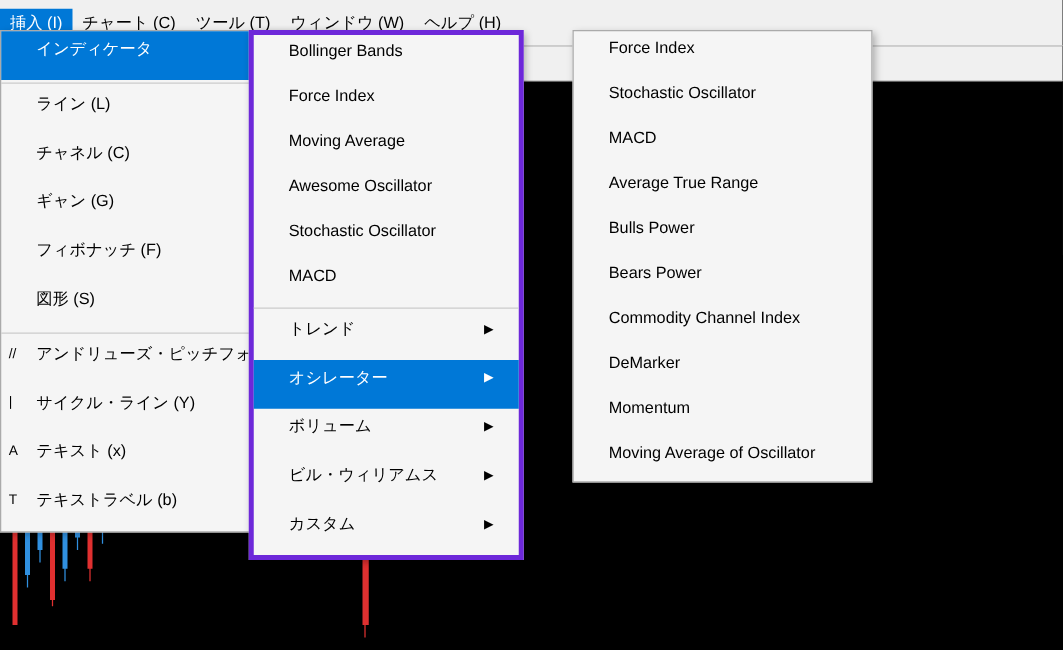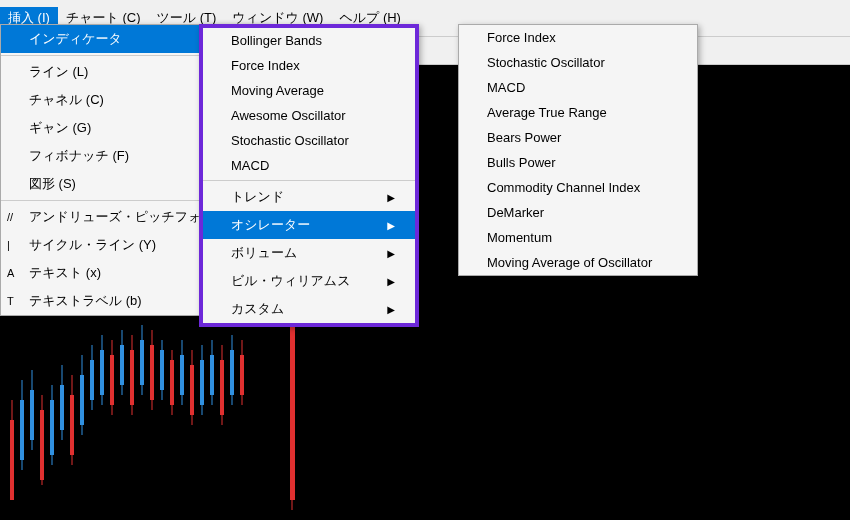--- a/index.html
+++ b/index.html
@@ -84,21 +84,21 @@
       position: absolute;
       top: 24px;
       left: 0px;
       background: #f5f5f5;
       border: 1px solid #aaa;
       box-shadow: 2px 2px 6px rgba(0,0,0,0.3);
       min-width: 200px;
       z-index: 300;
     }
     .menu-item {
-      padding: 5px 20px 5px 28px;
+      padding: 5px 20px 16px 28px;
       cursor: pointer;
       display: flex;
       align-items: center;
       justify-content: space-between;
       white-space: nowrap;
       position: relative;
     }
     .menu-item.highlighted { background: #0078d7; color: white; }
     .menu-item.separator {
       border-top: 1px solid #ccc;
@@ -339,26 +339,26 @@
     <div class="menu-item">
       <span>Stochastic Oscillator</span>
     </div>
     <div class="menu-item">
       <span>MACD</span>
     </div>
     <div class="menu-item">
       <span>Average True Range</span>
     </div>
     <div class="menu-item">
+      <span>Bulls Power</span>
+    </div>
+    <div class="menu-item">
       <span>Bears Power</span>
     </div>
     <div class="menu-item">
-      <span>Bulls Power</span>
-    </div>
-    <div class="menu-item">
       <span>Commodity Channel Index</span>
     </div>
     <div class="menu-item">
       <span>DeMarker</span>
     </div>
     <div class="menu-item">
       <span>Momentum</span>
     </div>
     <div class="menu-item">
       <span>Moving Average of Oscillator</span>

